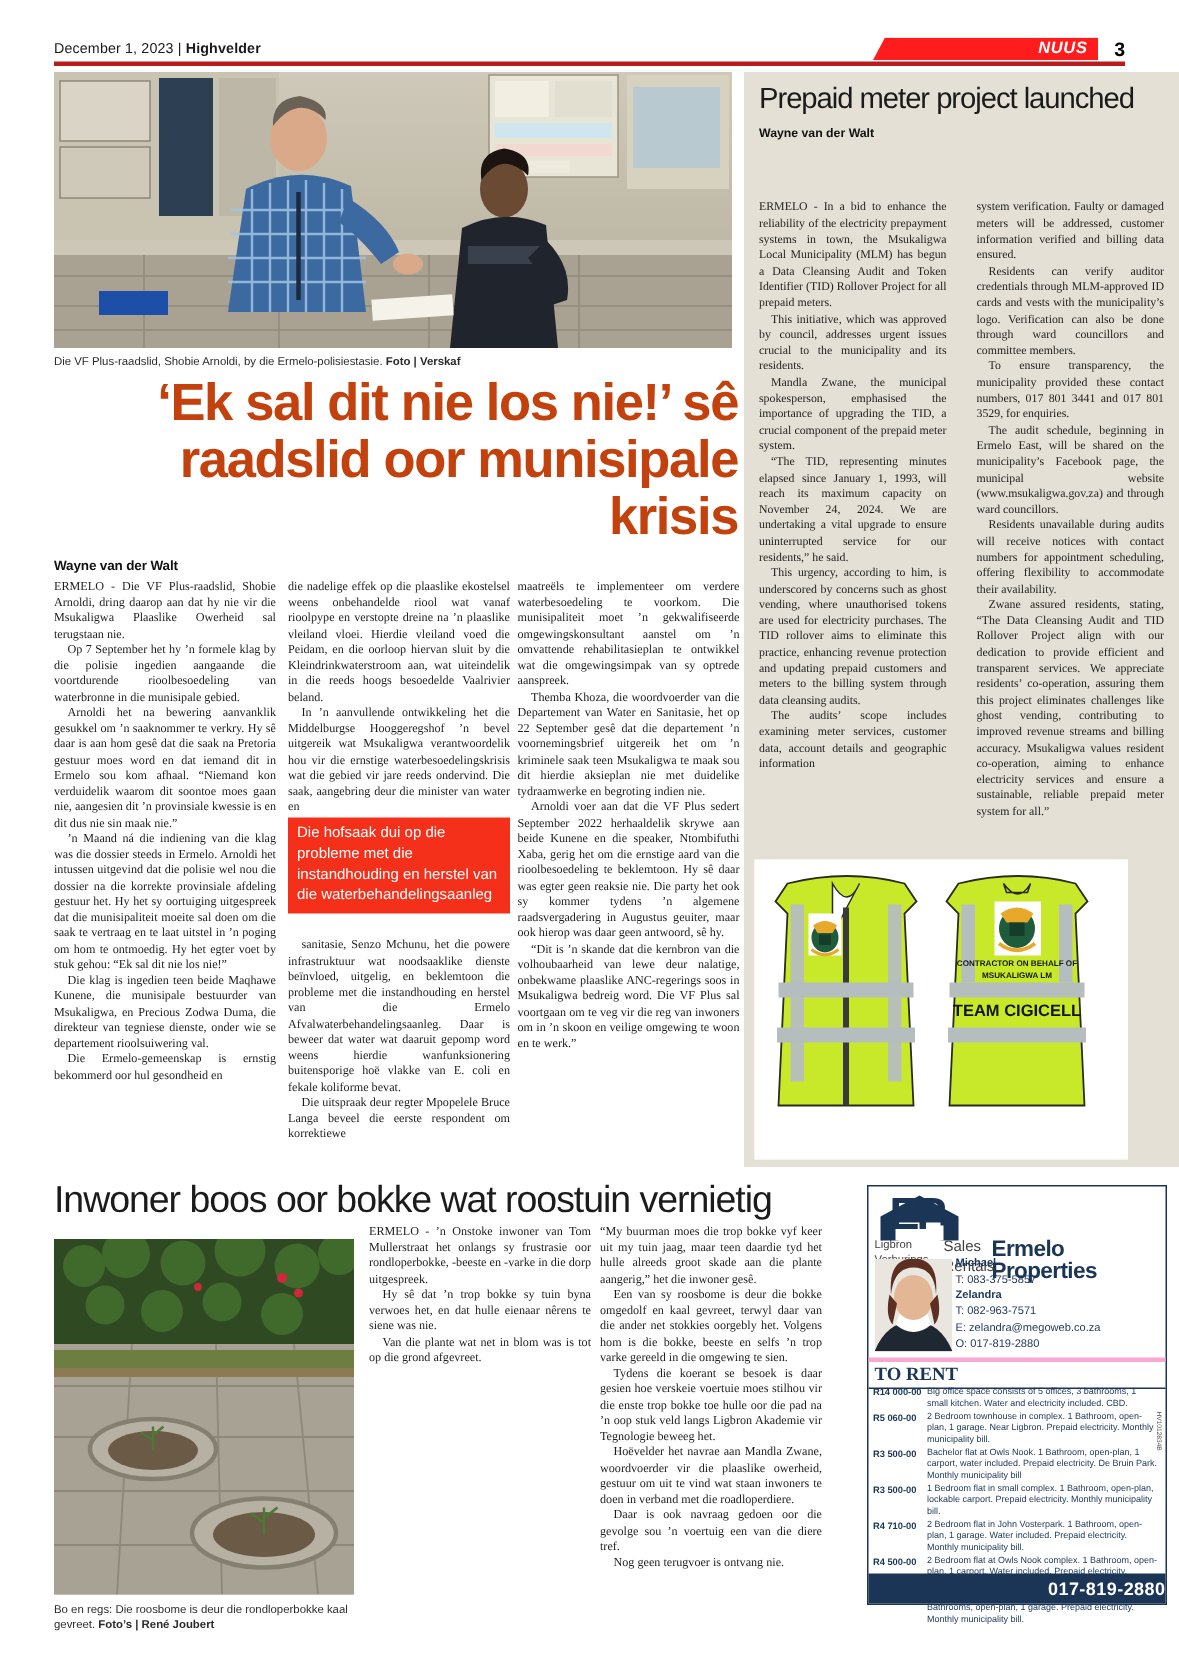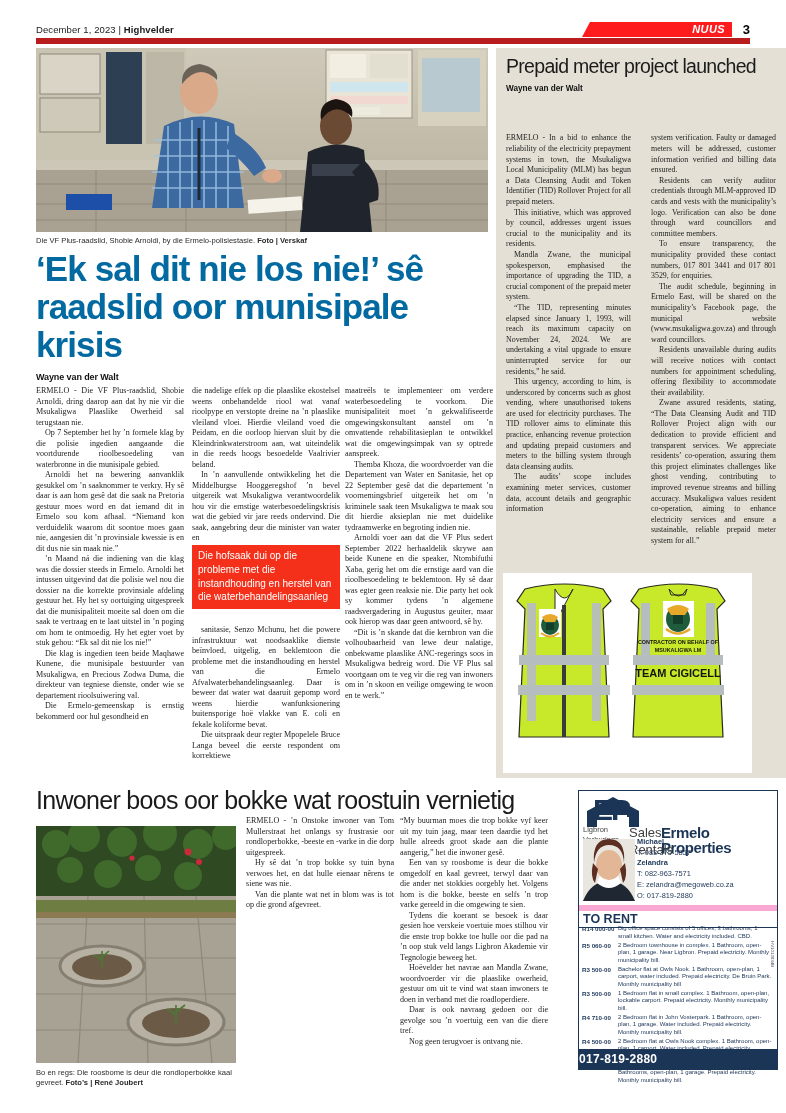--- a/index.html
+++ b/index.html
@@ -7,21 +7,21 @@
     width: 786px; height: 1113px;
     background: #ffffff;
     font-family: "Liberation Serif", serif;
     overflow: hidden;
   }
   .page { position: relative; width: 786px; height: 1113px; background:#fff; }
 
   
   .masthead {
     position:absolute; left:36px; top:22px; width:714px; height:22px;
-    border-bottom:6px solid #b91c1c;
+    border-bottom:3px solid #b91c1c;
   }
   .masthead-date {
     font-family:"Liberation Sans", sans-serif;
     font-size:9.5px; color:#1a1a1a; letter-spacing:.1px;
     position:absolute; left:0; bottom:3px; white-space:nowrap;
   }
   .masthead-date b { font-weight:700; }
   .nuus-flag {
     position:absolute; right:18px; bottom:1px;
     width:150px; height:15px; background:#ff1c1c;
@@ -50,21 +50,21 @@
     font-family:"Liberation Sans", sans-serif;
     font-size:7.6px; color:#2b2b2b;
   }
   .hero-caption b { font-weight:700; }
 
   
   .headline {
     position:absolute; left:36px; top:250px; width:456px;
     font-family:"Liberation Sans", sans-serif;
     font-weight:700; font-size:35px; line-height:1.08;
-    color:#0369a1; letter-spacing:-.9px;
+    color:#c2410c; letter-spacing:-.9px;text-align:right;
   }
   .headline .l2 { display:block; }
 
   .byline {
     position:absolute; left:36px; top:372px;
     font-family:"Liberation Sans", sans-serif;
     font-size:9px; font-weight:700; color:#111; letter-spacing:-.1px;
   }
 
   
@@ -156,52 +156,52 @@
   }
   .ad-house { position:absolute; left:4px; top:4px; }
   .ad-sub {
     position:absolute; top:34px; left:4px;
     font-family:"Liberation Sans", sans-serif;
     font-size:7.5px; color:#3f3f3f; line-height:1.3;
   }
   .ad-sub2 {
     position:absolute; top:34px; left:50px;
     font-family:"Liberation Sans", sans-serif;
-    font-size:13px; color:#3f3f3f; line-height:1.3;
+    font-size:10px; color:#3f3f3f; line-height:1.3;
   }
   .ad-agent { position:absolute; left:4px; top:48px; width:52px; height:62px;
               overflow:hidden; }
   .ad-contact {
     position:absolute; left:58px; top:46px;
     font-family:"Liberation Sans", sans-serif;
     font-size:7.4px; line-height:1.45; color:#1b3557;
   }
   .ad-contact .nm { font-weight:700; }
   .ad-torent {
     position:absolute; left:0; top:114px; width:198px;
-    border-top:6px solid #f9a8d4; border-bottom:1px solid #1b3557;
-    font-family:Liberation Sans, sans-serif;
+    border-top:3px solid #f9a8d4; border-bottom:1px solid #1b3557;
+    font-family:Liberation Serif, serif;
     font-size:12.5px; font-weight:700; color:#1b3557; padding:1px 4px;
   }
   .ad-list { position:absolute; left:3px; top:134px; width:190px; }
   .ad-row { display:flex; margin-bottom:1.5px; }
   .ad-price {
     font-family:"Liberation Sans", sans-serif;
     font-size:6.2px; font-weight:700; color:#1b3557;
     width:36px; flex:none; line-height:1.25;
   }
   .ad-desc {
     font-family:"Liberation Sans", sans-serif;
     font-size:6.0px; color:#1b3557; line-height:1.25;
   }
   .ad-phone {
     position:absolute; left:0; bottom:0; width:198px; height:20px;
     background:#1b3557; color:#fff;
     font-family:"Liberation Sans", sans-serif;
-    font-size:12px; font-weight:700; text-align:left; line-height:20px;
+    font-size:12px; font-weight:700; text-align:right; line-height:20px;
     letter-spacing:.3px;
   }
   .ad-vert {
     position:absolute; right:2px; top:150px;
     font-family:"Liberation Sans", sans-serif; font-size:4.4px;
     color:#555; writing-mode:vertical-rl;
   }
 </style>
 </head>
 <body>

